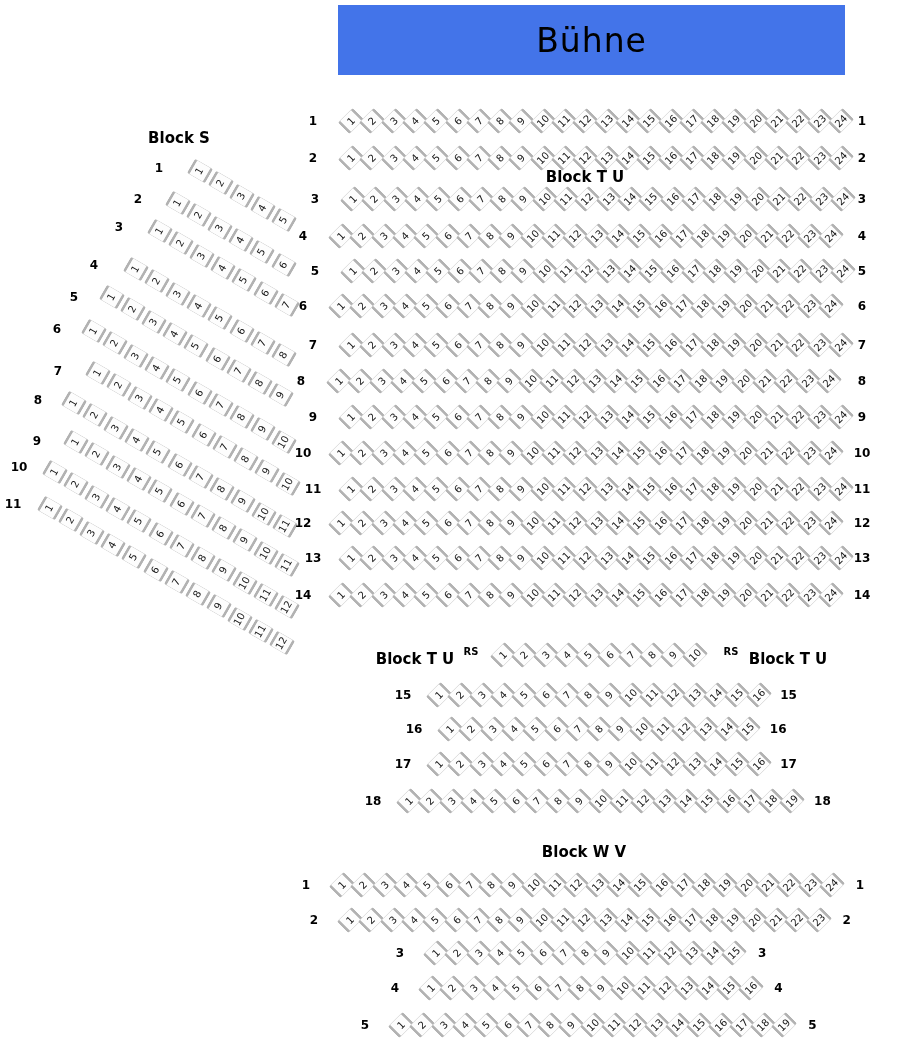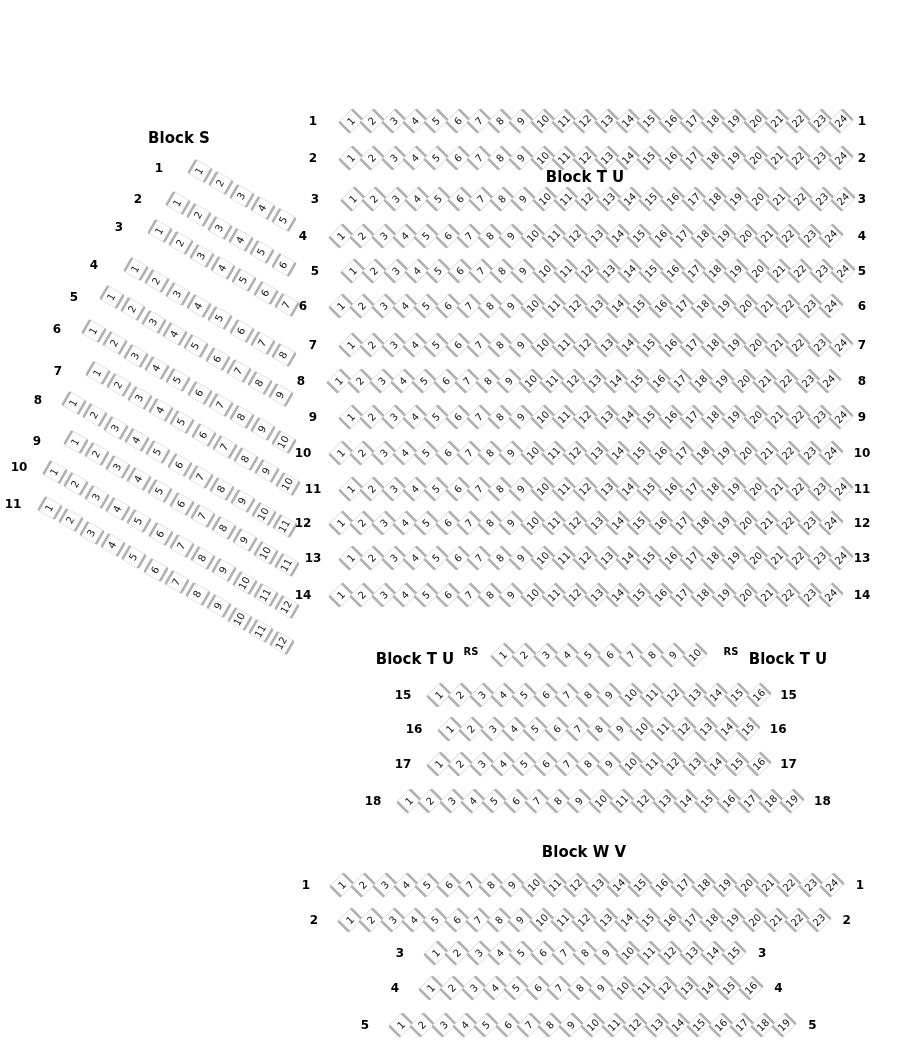--- a/index.html
+++ b/index.html
@@ -15,20 +15,23 @@
   .seat{position:absolute;width:15px;height:15px;background:#fdfdfd;
         border:1px solid #d6d6d6;border-left:3px solid #b2b2b2;border-right:3px solid #b2b2b2;
         border-radius:3px;display:flex;align-items:center;justify-content:center;box-sizing:content-box;}
   .seat .num{font-size:10px;line-height:1;color:#141414;white-space:nowrap;}
   .seat.sblock .num{transform:rotate(-90deg);}
 </style>
 </head>
 <body>
 
 <div id="plan">
+  <div id="stage" style="background: rgb(67, 116, 233); left: 338px; top: 5px; width: 507px; height: 70px;">
+    <span>Bühne</span>
+  </div>
   <div class="block-label" id="label-s" style="left: 179px; top: 138px;">Block S</div>
   <div class="block-label" id="label-tu" style="left: 585px; top: 177px;">Block T U</div>
   <div class="block-label" id="label-mid-left" style="left: 415px; top: 659px;">Block T U</div>
   <div class="rs-label" id="label-rs-left" style="left: 471px; top: 651px;">RS</div>
   <div class="rs-label" id="label-rs-right" style="left: 731px; top: 651px;">RS</div>
   <div class="block-label" id="label-mid-right" style="left: 788px; top: 659px;">Block T U</div>
   <div class="block-label" id="label-wv" style="left: 584px; top: 852px;">Block W V</div>
   <div id="seats">
       <span class="rl" style="left: 159px; top: 168px;">1</span>
       <div class="seat sblock" style="left: 200px; top: 171px; transform: translate(-50%, -50%) rotate(30deg);">

